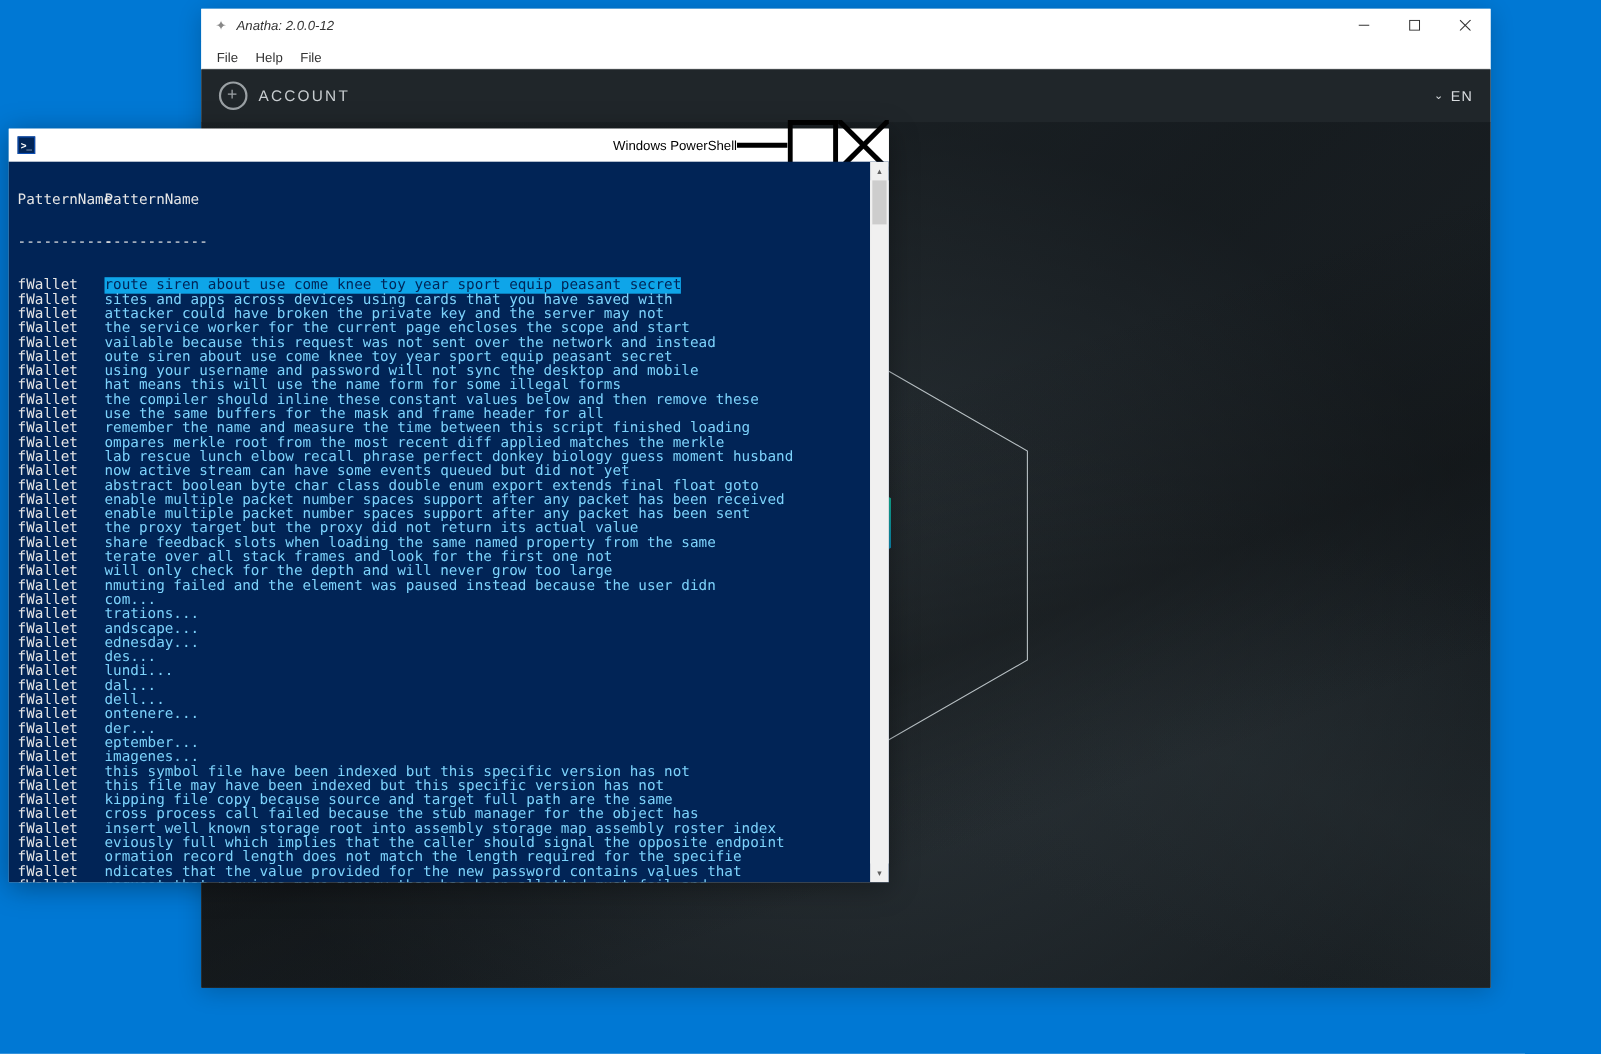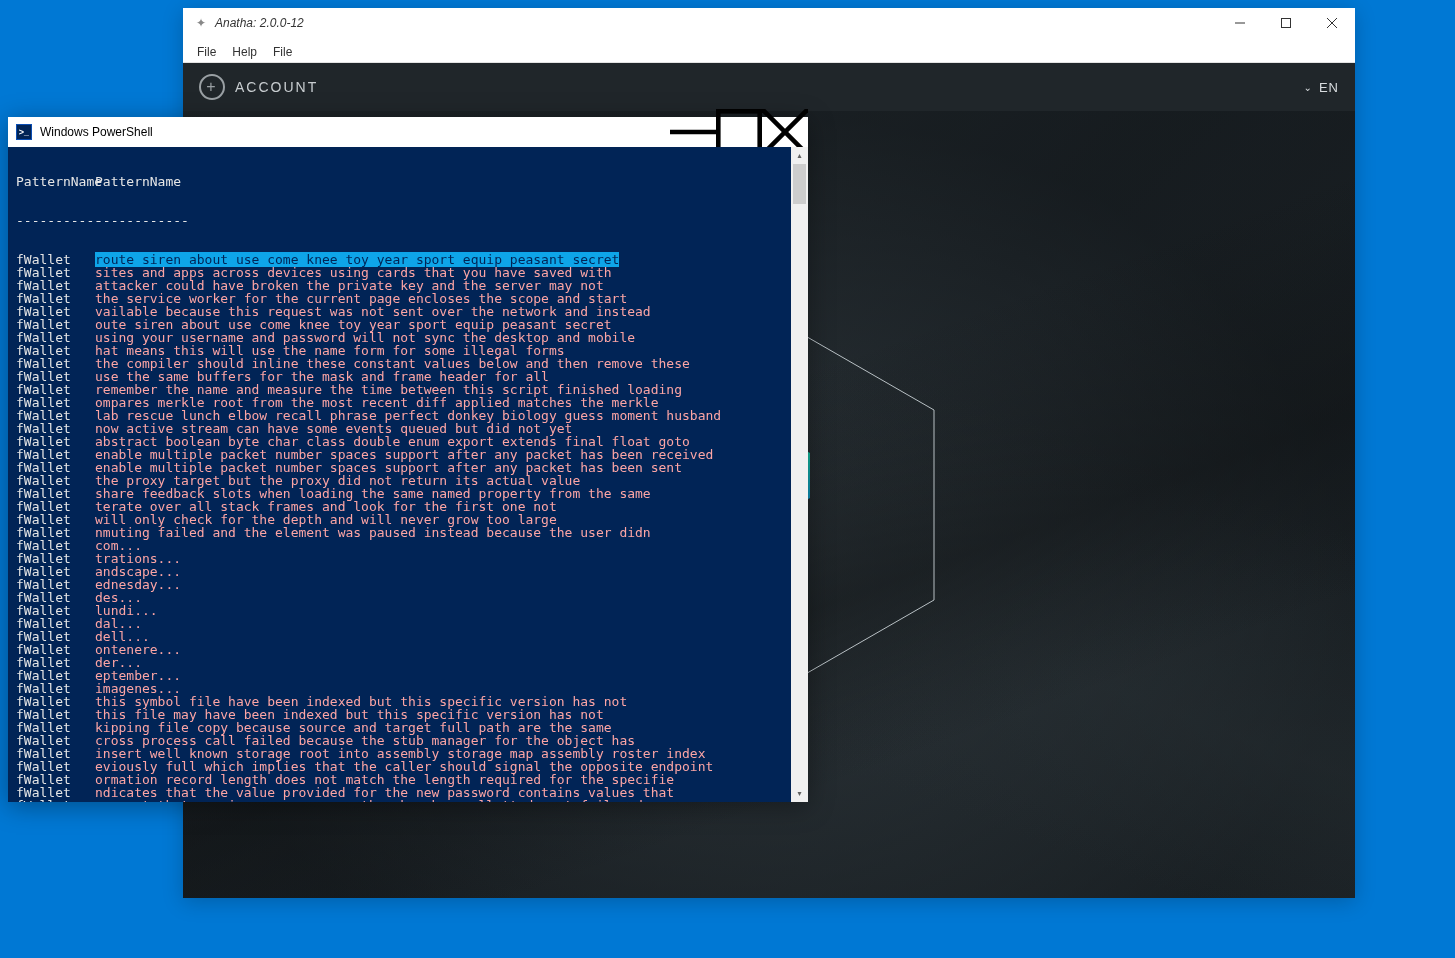--- a/index.html
+++ b/index.html
@@ -37,35 +37,35 @@
 .hexagon-wrap { position: absolute; left: 50%; top: 50%; transform: translate(-50%, -50%); width: 340px; height: 390px; display: flex; flex-direction: column; align-items: center; justify-content: center; }
 .hexagon { width: 340px; height: 390px; position: absolute; }
 .hexagon svg { width: 100%; height: 100%; }
 .hex-logo { width: 90px; height: 95px; margin-top: -20px; }
 .hex-number { color: #e8eced; font-size: 18px; font-weight: 500; margin-top: 18px; letter-spacing: 1px; }
 
 
 .ps-window { position: absolute; left: 8px; top: 117px; width: 800px; height: 685px; background: #fff; box-shadow: 0 4px 24px rgba(0,0,0,0.35); display: flex; flex-direction: column; }
 .ps-titlebar { height: 30px; background: #fff; display: flex; align-items: center; padding: 0 0 0 8px; font-size: 12px; color: #000; }
 .ps-titlebar .ps-icon { width: 16px; height: 16px; background: #012456; border: 1px solid #0a4db3; margin-right: 8px; display: flex; align-items: center; justify-content: center; color: #fff; font-size: 9px; font-weight: bold; }
-.ps-titlebar .title-text { flex: 1; }
+.ps-titlebar .title-text { flex: 1; text-align: right; }
 .ps-titlebar .win-controls { display: flex; }
 .ps-titlebar .win-btn { width: 46px; height: 30px; display: flex; align-items: center; justify-content: center; cursor: pointer; }
 
 .ps-body { flex: 1; background: #012456; position: relative; overflow: hidden; }
 .ps-scroll { position: absolute; right: 0; top: 0; bottom: 0; width: 17px; background: #f0f0f0; display: flex; flex-direction: column; }
 .ps-scroll .arrow { height: 17px; display: flex; align-items: center; justify-content: center; font-size: 8px; color: #606060; cursor: pointer; }
 .ps-scroll .track { flex: 1; background: #f0f0f0; position: relative; }
 .ps-scroll .thumb { position: absolute; left: 2px; right: 2px; top: 0; height: 40px; background: #cdcdcd; }
 
 .ps-content { padding: 2px 8px; font-family: Consolas, "Lucida Console", monospace; font-size: 13px; line-height: 13px; color: #e6e6e6; white-space: pre; overflow: hidden; }
 .ps-content .hdr { color: #e6e6e6; }
 .ps-content .row { display: block; }
 .ps-content .pname { color: #e6e6e6; display: inline-block; width: 79px; }
-.ps-content .pmatch { color: #fca5a5; }
+.ps-content .pmatch { color: #7dd3fc; }
 .ps-content .hl { background: #0ea5e9; color: #012456; }
 
 </style>
 </head>
 <body>
 
 <div class="anatha-window">
   <div class="anatha-titlebar">
     <span class="app-icon">✦</span>
     <span class="title-text">Anatha: 2.0.0-12</span>

